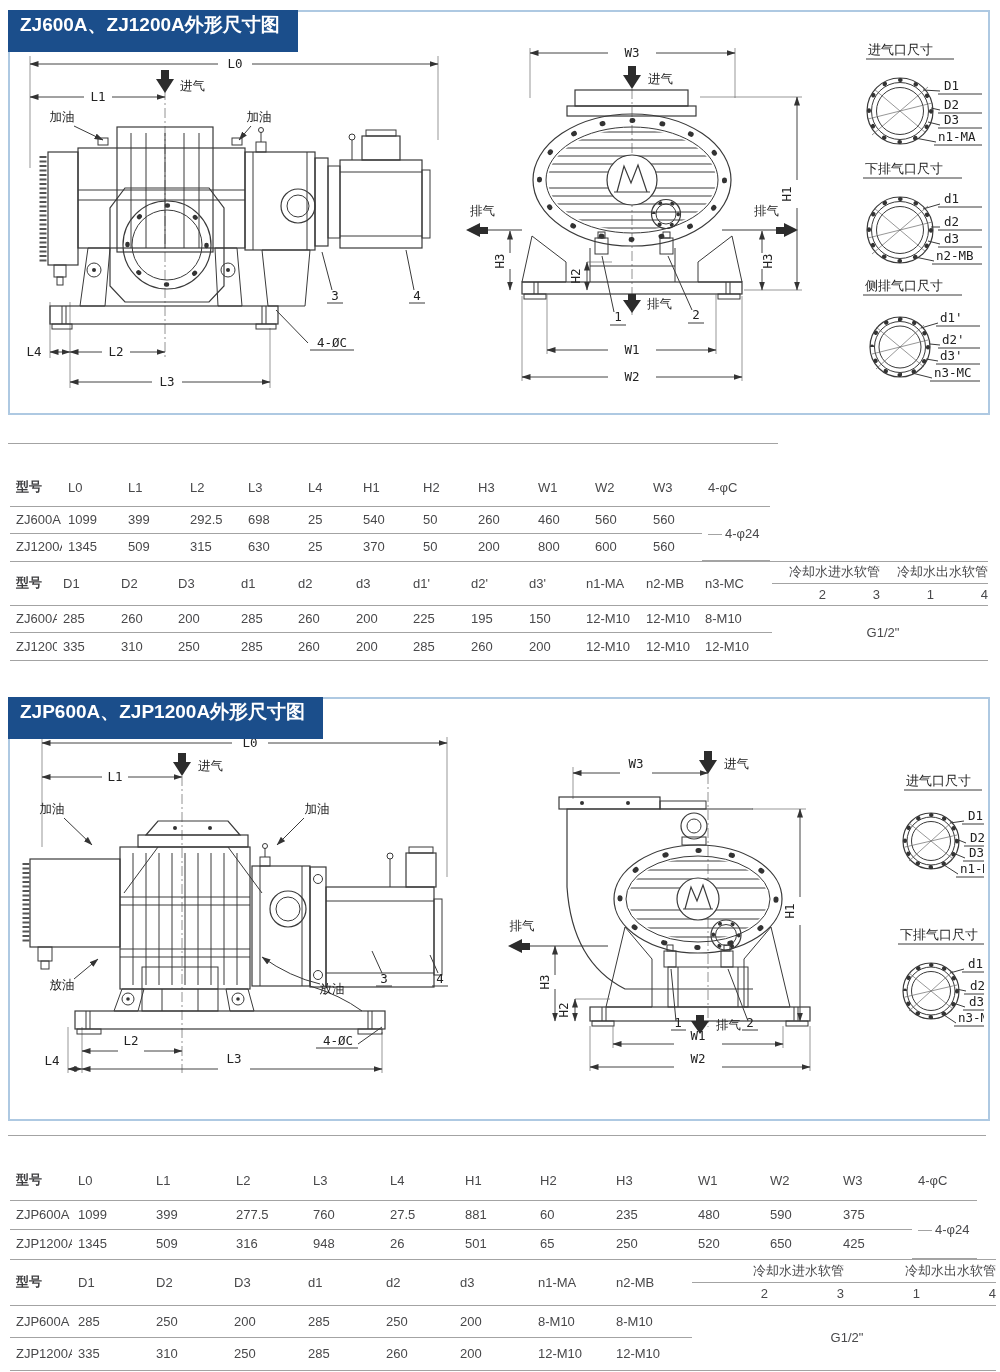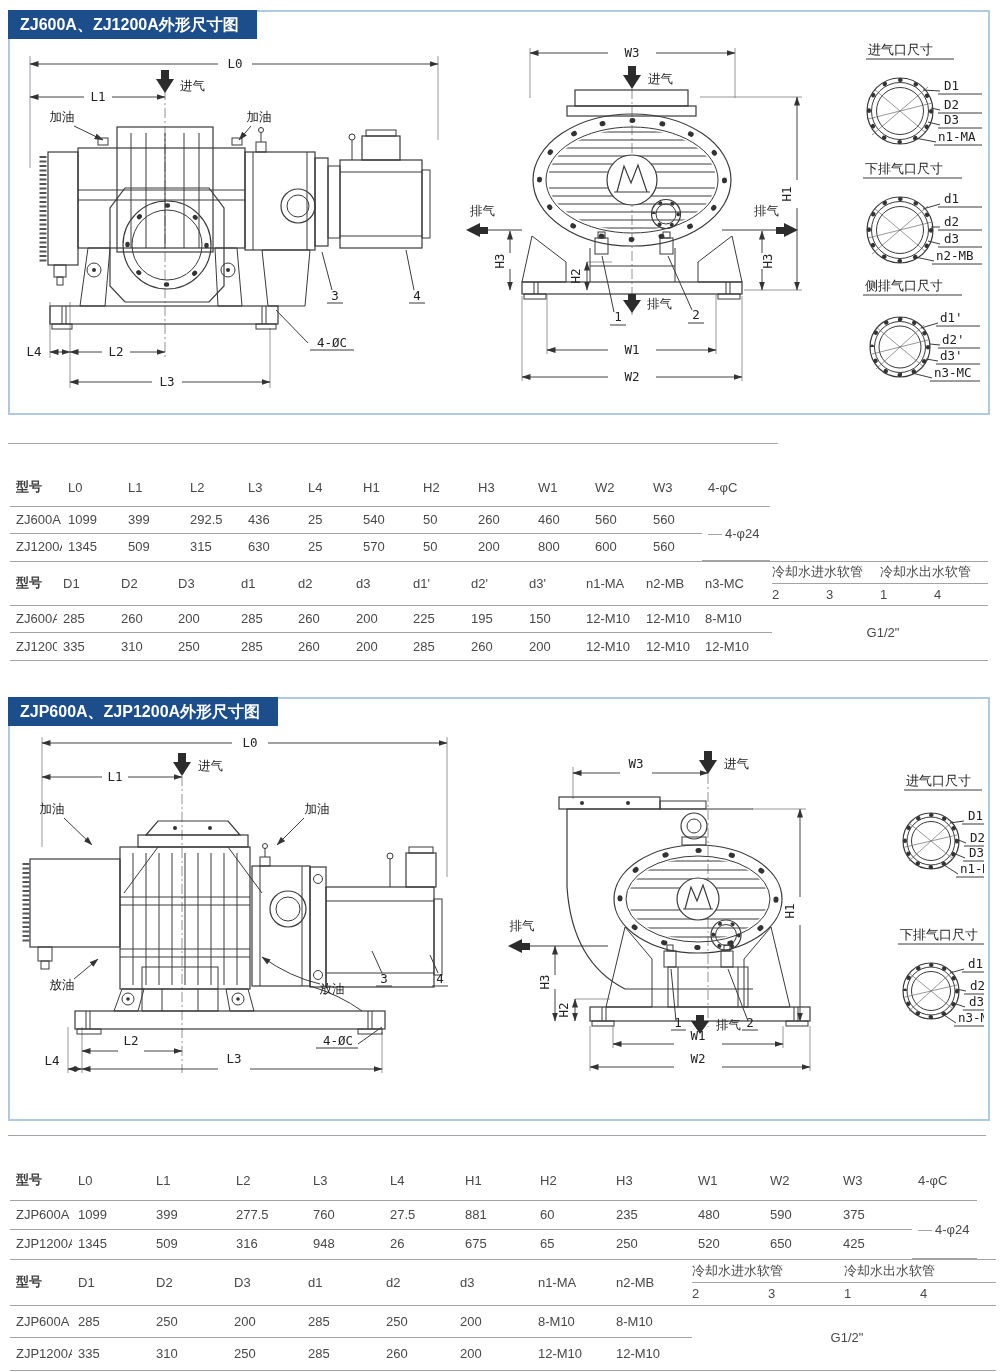--- a/index.html
+++ b/index.html
@@ -1,33 +1,33 @@
 <!DOCTYPE html>
 <html><head>
 <meta charset="utf-8">
 <style>
   html,body{margin:0;padding:0;}
   body{width:1000px;height:1372px;position:relative;background:#ffffff;
        font-family:"Liberation Sans", sans-serif;color:#48484a;overflow:hidden;}
   .box{position:absolute;border:2px solid #aec9e2;background:#fff;}
-  .bar{background:#1b4e8b;color:#fff;font-weight:bold;font-size:16px;height:29px;
+  .bar{background:#1b4e8b;color:#fff;font-weight:bold;font-size:19px;height:42px;
        line-height:29px;padding:0 18px 0 12px;white-space:nowrap;display:inline-block;}
   .bar.small{height:25px;line-height:25px;font-size:16px;}
   .thead{position:absolute;display:flex;align-items:stretch;}
   .thead .rule{flex:1;border-bottom:1px solid #a3a3a3;}
   table{border-collapse:collapse;table-layout:fixed;font-size:13px;color:#48484a;}
   th,td{font-weight:normal;text-align:left;padding:0 0 0 6px;overflow:hidden;white-space:nowrap;}
   th.mod{font-weight:bold;color:#3d3d3f;}
   .dims thead th{border-bottom:1px solid #a3a3a3;}
   .dims tbody tr.r1 td{border-bottom:1px solid #a3a3a3;}
   .dims tbody td.mg{border-bottom:none;}
   .mg::before{content:"";display:inline-block;width:14px;border-top:1px solid #a3a3a3;vertical-align:middle;margin-right:3px;}
   .flg{border-top:1px solid #a3a3a3;}
   .flg thead th{border-bottom:1px solid #a3a3a3;}
-  .flg thead th.grp,.flg thead th.sub{text-align:left;padding:0;}
+  .flg thead th.grp,.flg thead th.sub{text-align:right;padding:0;}
   .flg tbody tr td{border-bottom:1px solid #a3a3a3;}
   .flg tbody td.mgG{text-align:center;}
   svg{position:absolute;}
   svg text{font-family:"DejaVu Sans Mono", monospace;font-size:12.5px;fill:#222;}
   svg text.cjk{font-family:"Liberation Sans", sans-serif;font-size:12.5px;}
   svg text.ttl{font-family:"Liberation Sans", sans-serif;font-size:13px;fill:#1d1d1d;}
   .ln{stroke:#3a3a3a;stroke-width:1;fill:none;}
   .ln2{stroke:#3a3a3a;stroke-width:1.2;fill:none;}
   .thin{stroke:#6a6a6a;stroke-width:0.7;fill:none;}
   .dim{stroke:#444;stroke-width:1;fill:none;}
@@ -344,38 +344,38 @@
       <th>W3</th>
           <th>4-φC</th>
     </tr>
       </thead>
     <tbody>
       <tr class="r1" style="height:27px;">
         <td>ZJ600A</td>
           <td>1099</td>
         <td>399</td>
           <td>292.5</td>
-        <td>436</td>
+        <td>698</td>
           <td>25</td>
         <td>540</td>
           <td>50</td>
         <td>260</td>
           <td>460</td>
         <td>560</td>
           <td>560</td>
         <td class="mg" rowspan="2">4-φ24</td>
       </tr>
       <tr class="r2" style="height:27px;">
         <td>ZJ1200A</td>
           <td>1345</td>
         <td>509</td>
           <td>315</td>
         <td>630</td>
           <td>25</td>
-        <td>570</td>
+        <td>370</td>
           <td>50</td>
         <td>200</td>
           <td>800</td>
         <td>600</td>
           <td>560</td>
       </tr>
     </tbody>
   </table>
   <table class="flg" style="width:978px;">
     <colgroup>
@@ -761,21 +761,21 @@
           <td>375</td>
         <td class="mg" rowspan="2">4-φ24</td>
       </tr>
       <tr class="r2" style="height:29px;">
         <td>ZJP1200A</td>
           <td>1345</td>
         <td>509</td>
           <td>316</td>
         <td>948</td>
           <td>26</td>
-        <td>675</td>
+        <td>501</td>
           <td>65</td>
         <td>250</td>
           <td>520</td>
         <td>650</td>
           <td>425</td>
       </tr>
     </tbody>
   </table>
   <table class="flg" style="width:976px;">
     <colgroup>

